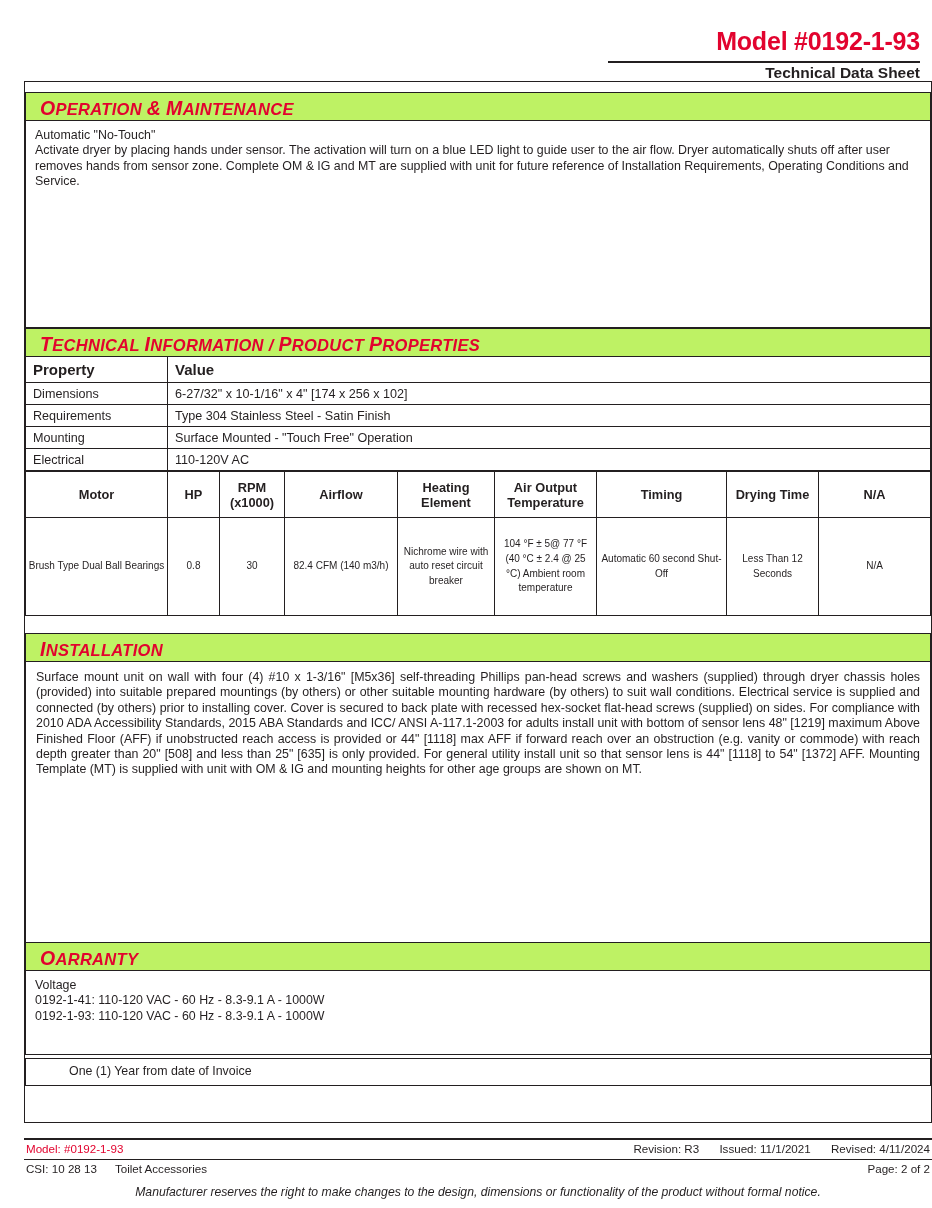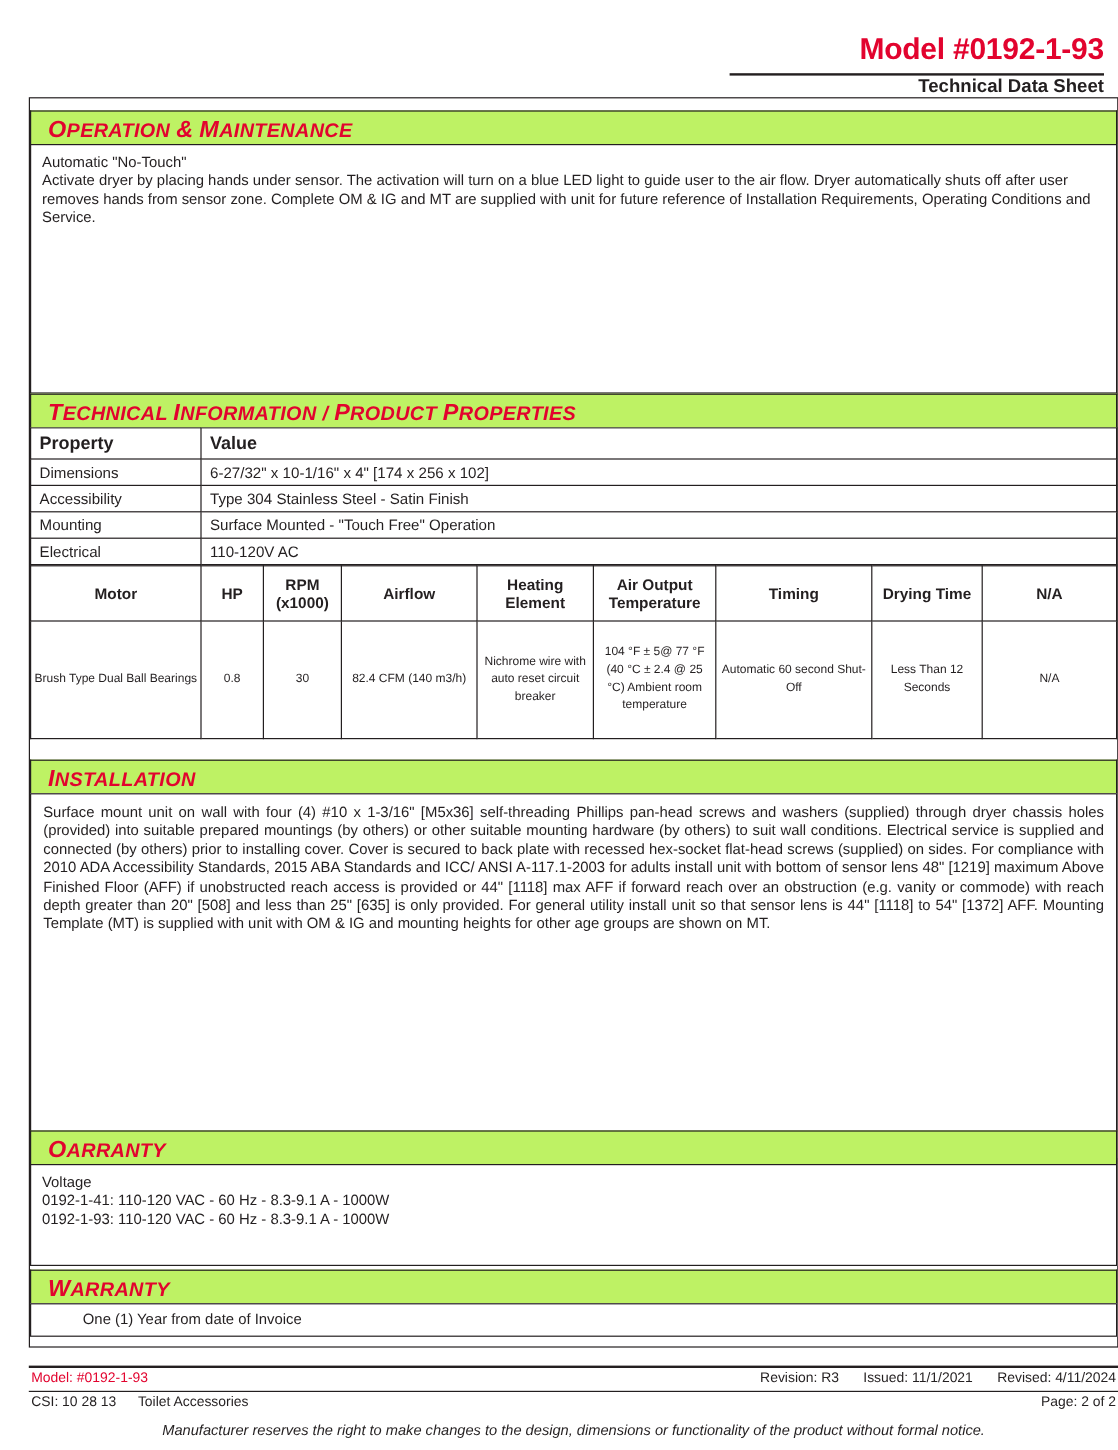--- a/index.html
+++ b/index.html
@@ -245,21 +245,21 @@
       <tbody>
           <tr class="hdr">
         <td style="width:142px;">Property</td>
         <td>Value</td>
       </tr>
       <tr>
         <td>Dimensions</td>
         <td>6-27/32" x 10-1/16" x 4" [174 x 256 x 102]</td>
       </tr>
       <tr>
-        <td>Accessibility</td>
+        <td>Requirements</td>
         <td>Type 304 Stainless Steel - Satin Finish</td>
       </tr>
       <tr>
         <td>Mounting</td>
         <td>Surface Mounted - "Touch Free" Operation</td>
       </tr>
       <tr>
         <td>Electrical</td>
         <td>110-120V AC</td>
       </tr>
@@ -314,25 +314,20 @@
     <div class="sec-body" style="height:85px;">
       <div class="body-text">
         <div>Voltage</div>
         <div>0192-1-41: 110-120 VAC - 60 Hz - 8.3-9.1 A  - 1000W</div>
         <div>0192-1-93: 110-120 VAC - 60 Hz - 8.3-9.1 A  - 1000W</div>
       </div>
     </div>
   </div>
 
   <div class="sec" style="top:1058px;">
-    <div class="sec-head">
-      <div class="sec-head-text">
-        <span class="cap">W</span><span>ARRANTY</span>
-      </div>
-    </div>
     <div class="sec-body" style="height:28px;">
       <div class="body-text" style="padding-top:5px;padding-left:43px;">One (1) Year from date of Invoice</div>
     </div>
   </div>
 
   <div class="footer">
     <div class="foot-rule"></div>
     <div class="foot-row r1">
       <span class="foot-model">Model: #0192-1-93</span>
       <span class="foot-right">

